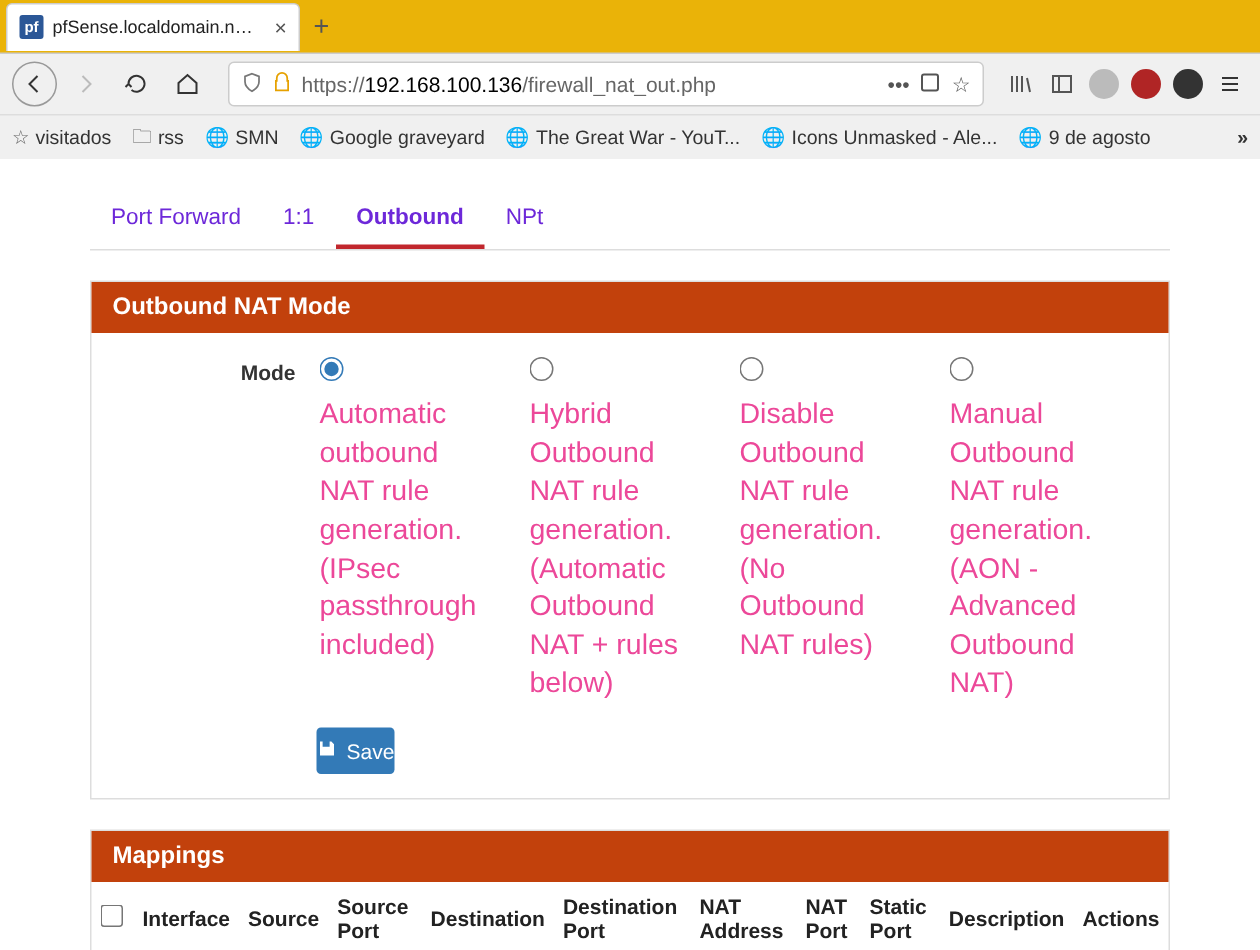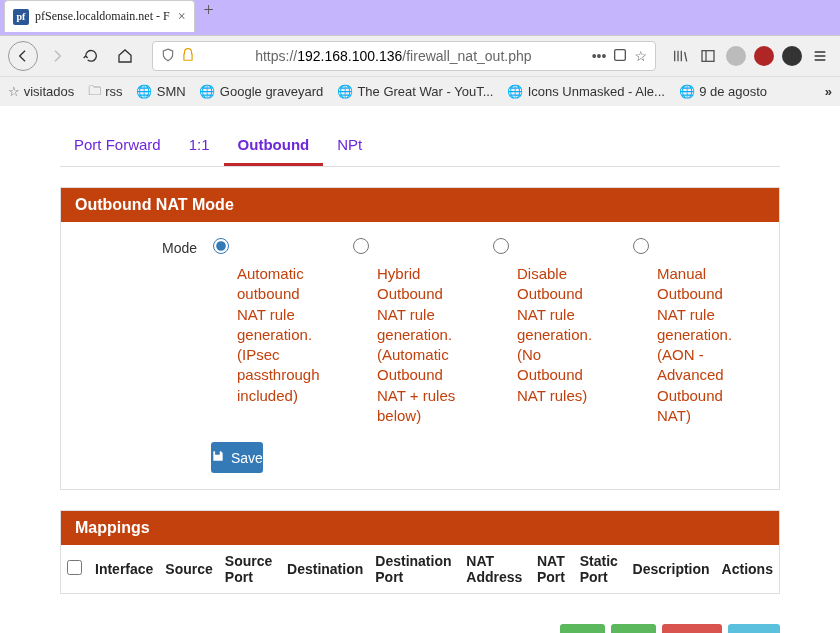--- a/index.html
+++ b/index.html
@@ -1,27 +1,27 @@
 <!DOCTYPE html>
 <html><head>
 <meta charset="utf-8">
 <style>
 * { box-sizing: border-box; margin: 0; padding: 0; }
 body { font-family: -apple-system, "Helvetica Neue", Arial, sans-serif; font-size: 14px; color: #333; background: #fff; width: 840px; height: 633px; overflow: hidden; position: relative; }
 
 
 .browser-chrome { background: #f0f0f0; border-bottom: 1px solid #ccc; }
-.tabbar { display: flex; height: 36px; background: #c4b5fd; border-bottom: 1px solid #ccc; font-family: Liberation Serif, serif; }
+.tabbar { display: flex; align-items: center; height: 36px; background: #eab308; border-bottom: 1px solid #ccc; }
 .tab { display: flex; align-items: center; background: #fff; height: 32px; padding: 0 8px; border: 1px solid #ccc; border-bottom: none; border-radius: 4px 4px 0 0; margin-left: 4px; max-width: 200px; position: relative; }
 .tab .favicon { width: 16px; height: 16px; background: #2b5797; color: #fff; font-size: 10px; font-weight: bold; display: flex; align-items: center; justify-content: center; border-radius: 2px; margin-right: 6px; }
 .tab .tab-title { font-size: 12px; color: #222; white-space: nowrap; overflow: hidden; text-overflow: ellipsis; max-width: 140px; }
 .tab .tab-close { margin-left: 8px; color: #555; cursor: pointer; font-size: 14px; }
 .newtab { width: 28px; text-align: center; color: #555; cursor: pointer; font-size: 18px; }
 
-.toolbar { display: flex; align-items: center; height: 40px; padding: 0 8px; gap: 4px; text-align: center; }
+.toolbar { display: flex; align-items: center; height: 40px; padding: 0 8px; gap: 4px; }
 .toolbar .nav-btn { width: 30px; height: 30px; display: flex; align-items: center; justify-content: center; border-radius: 50%; cursor: pointer; color: #333; }
 .toolbar .nav-btn.back { border: 1px solid #999; }
 .toolbar .nav-btn.disabled { color: #bbb; cursor: default; }
 .urlbar { flex: 1; display: flex; align-items: center; background: #fff; border: 1px solid #ccc; border-radius: 4px; height: 30px; padding: 0 8px; gap: 6px; margin: 0 8px; }
 .urlbar .shield, .urlbar .lock { color: #777; font-size: 14px; }
 .urlbar .lock-warn { color: #e6a100; }
 .urlbar .url-text { flex: 1; font-size: 14px; color: #666; white-space: nowrap; overflow: hidden; }
 .urlbar .url-text .host { color: #000; }
 .urlbar .icon-right { color: #555; cursor: pointer; }
 .toolbar .tool-icon { width: 24px; height: 24px; display: flex; align-items: center; justify-content: center; color: #555; cursor: pointer; }
@@ -40,24 +40,24 @@
 
 .tabs { display: flex; border-bottom: 1px solid #ddd; margin-bottom: 20px; }
 .tabs .ptab { padding: 10px 14px; color: #6d28d9; cursor: pointer; font-size: 15px; }
 .tabs .ptab.active { border-bottom: 3px solid #c1272d; font-weight: 600; }
 
 .panel { border: 1px solid #ddd; margin-bottom: 20px; background: #fff; }
 .panel-header { background: #c2410c; color: #fff; padding: 8px 14px; font-size: 16px; font-weight: 600; }
 .panel-body { padding: 16px; }
 
 .mode-row { display: flex; gap: 16px; }
-.mode-label { width: 120px; text-align: right; font-weight: normal; color: #333; padding-top: 2px; font-size: 14px; }
+.mode-label { width: 120px; text-align: right; font-weight: bold; color: #333; padding-top: 2px; font-size: 14px; }
 .mode-options { flex: 1; display: flex; gap: 30px; }
 .mode-opt { width: 110px; display: flex; flex-direction: column; gap: 10px; }
-.mode-desc { color: #c2410c; font-size: 15px; line-height: 1.35; margin-left: 24px; }
+.mode-desc { color: #ec4899; font-size: 19px; line-height: 1.35; }
 input[type=radio] { width: 16px; height: 16px; accent-color: #337ab7; }
 
 .save-row { padding: 0 0 16px 150px; }
 .btn { display: inline-flex; align-items: center; gap: 6px; padding: 7px 0; border-radius: 3px; border: none; cursor: pointer; font-size: 14px; color: #fff; }
 .btn-primary { background: #337ab7; }
 .btn-success { background: #5cb85c; }
 .btn-danger { background: #d9534f; }
 .btn-info { background: #5bc0de; }
 .btn svg { width: 14px; height: 14px; fill: #fff; }
 

